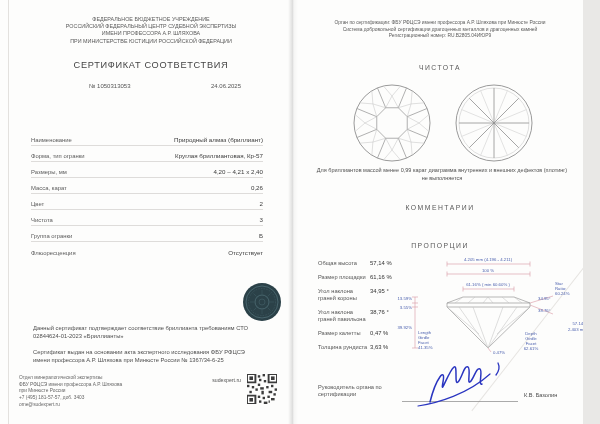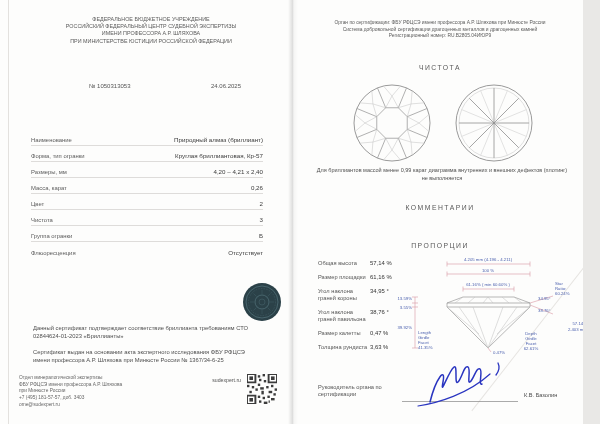--- a/index.html
+++ b/index.html
@@ -29,20 +29,21 @@
 
   <div class="abs" style="left:8px;top:0;width:282px;height:424px;border-left:1px solid #e3e1de;">
 
     <div class="abs ctr" style="left:22px;top:16px;width:240px;font-size:5.4px;line-height:7.2px;color:#5a5a5a;">
       <div>ФЕДЕРАЛЬНОЕ БЮДЖЕТНОЕ УЧРЕЖДЕНИЕ</div>
       <div>РОССИЙСКИЙ ФЕДЕРАЛЬНЫЙ ЦЕНТР СУДЕБНОЙ ЭКСПЕРТИЗЫ</div>
       <div>ИМЕНИ ПРОФЕССОРА А.Р. ШЛЯХОВА</div>
       <div>ПРИ МИНИСТЕРСТВЕ ЮСТИЦИИ РОССИЙСКОЙ ФЕДЕРАЦИИ</div>
     </div>
 
+    <div class="abs ctr" style="left:22px;top:60px;width:240px;font-size:9.2px;letter-spacing:0.7px;color:#444;">СЕРТИФИКАТ СООТВЕТСТВИЯ</div>
 
     <div class="abs row" style="left:80px;top:83px;width:152px;font-size:6px;color:#555;">
       <span>№ 1050313053</span>
       <span>24.06.2025</span>
     </div>
 
     <div class="abs prop-table" style="left:22px;top:130px;width:232px;">
       <div class="row">
         <span class="lbl">Наименование</span>
         <span class="val">Природный алмаз (бриллиант)</span>

